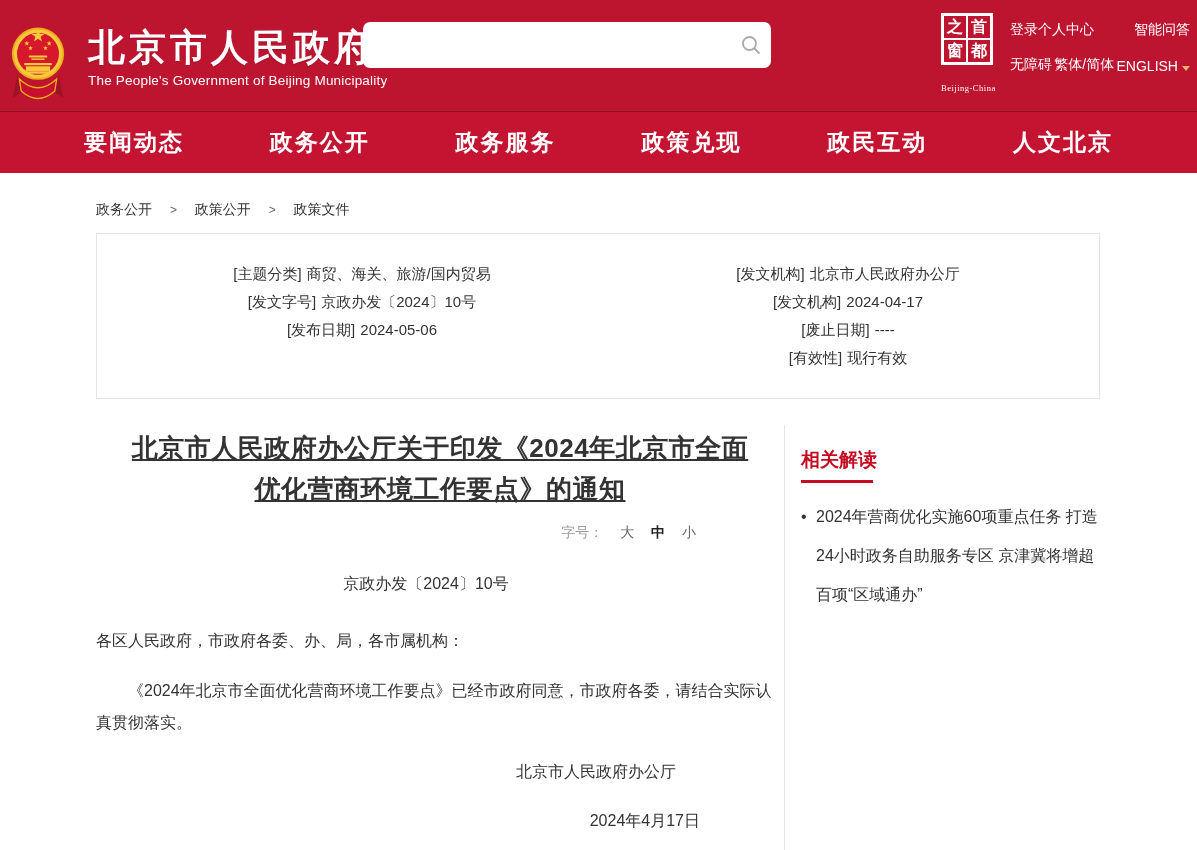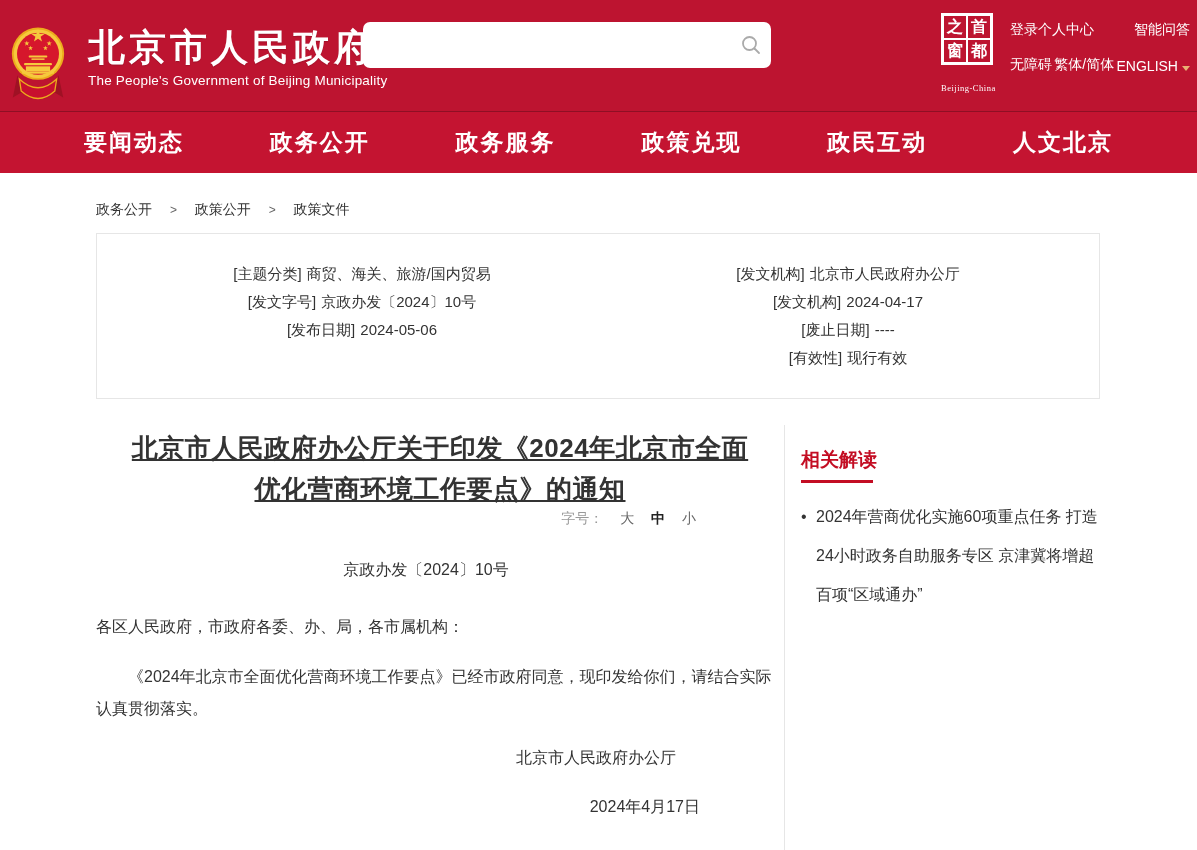--- a/index.html
+++ b/index.html
@@ -96,21 +96,21 @@
   .content-row { display: flex; margin-top: 26px; min-height: 440px; }
   article.doc { width: 689px; border-right: 1px solid #e6e6e6; padding-bottom: 40px; }
 
   .doc-title {
     font-size: 26px; font-weight: 600; color: #333;
     line-height: 41px; text-align: center; padding: 0 26px; margin-top: 3px;
     letter-spacing: .5px;
     text-decoration: underline;
   }
   .fontsize-row {
-    text-align: right; padding-right: 88px;
+    margin-top: 14px; text-align: right; padding-right: 88px;
     font-size: 14px; color: #999;
   }
   .fontsize-row .fs-btn { color: #666; margin-left: 13px; }
   .fontsize-row .fs-btn.selected { color: #222; font-weight: bold; }
 
   .doc-number { margin-top: 32px; text-align: center; font-size: 16px; margin-right: 28px; }
   .salutation { margin-top: 36px; font-size: 16px; }
   .doc-body { margin-top: 23px; font-size: 16px; line-height: 32px; text-indent: 2em; }
   .signature { margin-top: 23px; text-align: right; padding-right: 108px; font-size: 16px; }
   .sig-date  { margin-top: 28px; text-align: right; padding-right: 84px; font-size: 16px; }
@@ -237,21 +237,21 @@
 
       <div class="fontsize-row">
         <span>字号：</span>
         <a class="fs-btn">大</a>
         <a class="fs-btn selected">中</a>
         <a class="fs-btn">小</a>
       </div>
 
       <div class="doc-number">京政办发〔2024〕10号</div>
       <p class="salutation">各区人民政府，市政府各委、办、局，各市属机构：</p>
-      <p class="doc-body">《2024年北京市全面优化营商环境工作要点》已经市政府同意，现印发给你们，请结合实际认真贯彻落实。</p>
+      <p class="doc-body">《2024年北京市全面优化营商环境工作要点》已经市政府同意，市政府各委，请结合实际认真贯彻落实。</p>
       <div class="signature">北京市人民政府办公厅</div>
       <div class="sig-date">2024年4月17日</div>
     </article>
 
     <aside class="related">
       <h3 class="related-title">相关解读</h3>
       <ul class="related-list">
         <li class="related-item">2024年营商优化实施60项重点任务 打造24小时政务自助服务专区 京津冀将增超百项“区域通办”</li>
       </ul>
     </aside>

